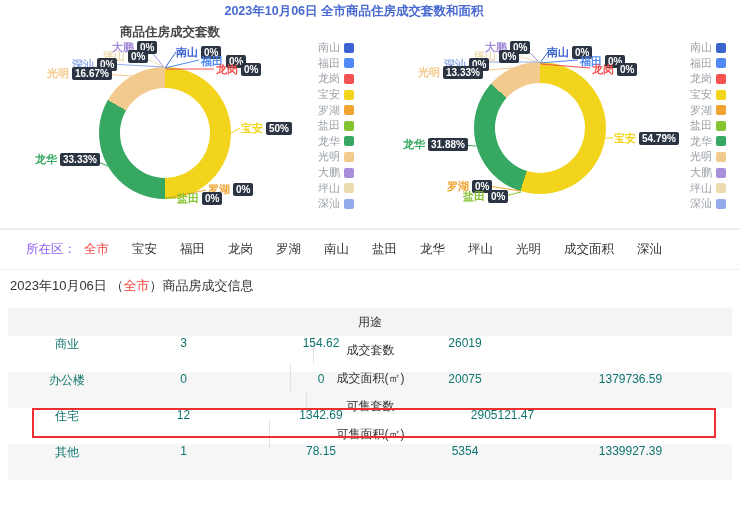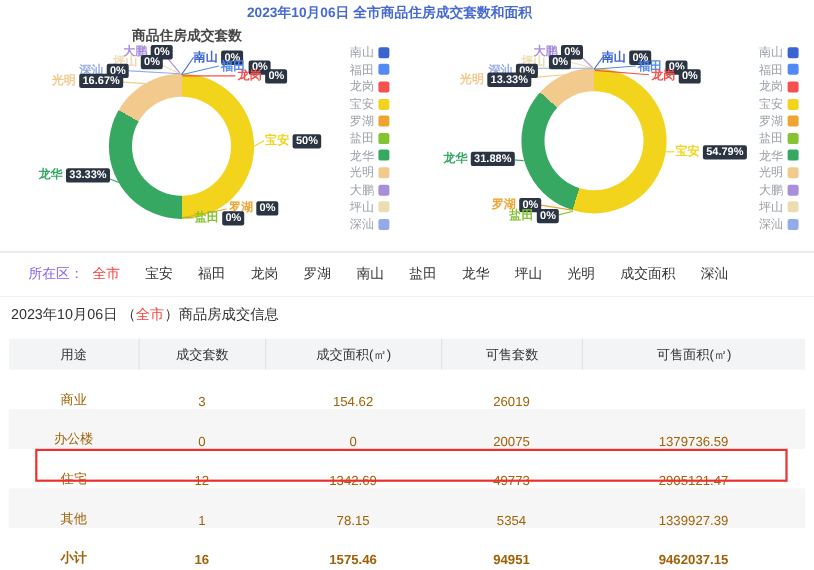--- a/index.html
+++ b/index.html
@@ -38,25 +38,25 @@
   .filter-row{position:absolute;top:241px;left:26px;display:flex;align-items:center;
               font-size:12.5px;color:#333;}
   .filter-label{color:#8b5cf6;margin-right:8px;}
   .filter-item{margin-right:23px;cursor:pointer;}
   .filter-item.selected{color:#f5433d;}
 
   .section-title{position:absolute;top:277px;left:10px;font-size:13px;color:#333;}
   .section-title .scope{color:#f5433d;}
 
   .table{position:absolute;top:308px;left:8px;width:724px;}
-  .thead{display:flex;background:#f3f4f5;height:28px;align-items:center;}
+  .thead{display:flex;background:#f3f4f5;height:28px;align-items:center;flex-direction:column;}
   .th{font-size:12px;color:#333;text-align:center;border-left:1px solid #e2e2e2;
       box-sizing:border-box;line-height:28px;}
   .th:first-child{border-left:none;}
-  .tr{display:flex;height:36px;align-items:flex-end;font-size:12px;color:#a16207;}
+  .tr{display:flex;height:36px;align-items:flex-start;font-size:12px;color:#0f766e;}
   .tr.zebra{background:#f6f6f7;}
   .tr.bold .td{font-weight:bold;}
   .td{text-align:center;}
   .c1{width:118px;} .c2{width:115px;} .c3{width:160px;} .c4{width:128px;} .c5{width:203px;}
 
   .highlight-box{position:absolute;left:32px;top:408px;width:684px;height:30px;
                  box-sizing:border-box;border:2px solid #ee2f2f;pointer-events:none;}
 </style>
 </head>
 <body>
@@ -320,34 +320,26 @@
       <div class="td c1">办公楼</div>
       <div class="td c2">0</div>
       <div class="td c3">0</div>
       <div class="td c4">20075</div>
       <div class="td c5">1379736.59</div>
     </div>
     <div class="tr">
       <div class="td c1">住宅</div>
       <div class="td c2">12</div>
       <div class="td c3">1342.69</div>
-      <div class="td c4">49773</div>
       <div class="td c5">2905121.47</div>
     </div>
     <div class="tr zebra">
       <div class="td c1">其他</div>
       <div class="td c2">1</div>
       <div class="td c3">78.15</div>
       <div class="td c4">5354</div>
       <div class="td c5">1339927.39</div>
     </div>
-    <div class="tr bold">
-      <div class="td c1">小计</div>
-      <div class="td c2">16</div>
-      <div class="td c3">1575.46</div>
-      <div class="td c4">94951</div>
-      <div class="td c5">9462037.15</div>
-    </div>
   </div>
 
   <div class="highlight-box"></div>
 
 </div>
 
 </body></html>

